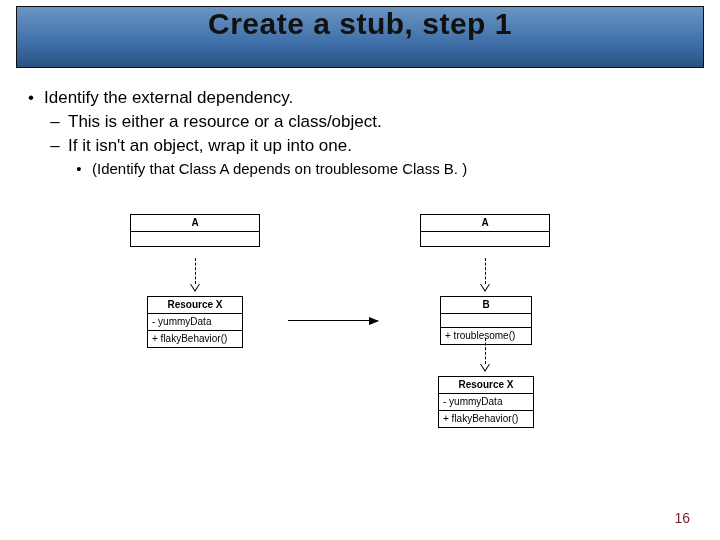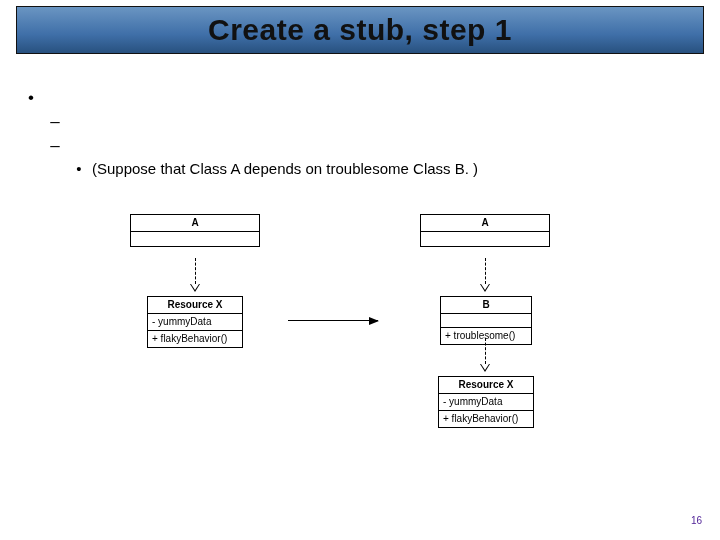--- a/index.html
+++ b/index.html
@@ -1,30 +1,30 @@
 <!DOCTYPE html>
 <html><head>
 <meta charset="utf-8">
 <style>
   * { box-sizing: border-box; margin: 0; padding: 0; }
   html, body { width: 720px; height: 540px; background: #fff; font-family: Verdana, Geneva, sans-serif; overflow: hidden; }
   .slide { position: relative; width: 720px; height: 540px; }
   .title-bar {
-    position: absolute; left: 16px; right: 16px; top: 6px; height: 48px;
+    position: absolute; left: 16px; right: 16px; top: 6px; height: 62px;
     background: linear-gradient(#6a95c2, #3f6fa8 60%, #28517f);
-    border: 1px solid #111; display: flex; align-items: center; justify-content: center;
+    border: 1px solid #111; display: flex; align-items: flex-start; justify-content: center;
   }
   .title-bar h1 { color: #111; font-weight: 700; font-size: 30px; letter-spacing: 0.5px; }
   .content { position: absolute; left: 20px; top: 88px; right: 20px; font-size: 17px; color: #000; }
   .content .b1 { padding-left: 4px; }
   .content .b2 { padding-left: 28px; }
   .content .b3 { padding-left: 52px; font-size: 15px; }
   .bullet { display: flex; align-items: flex-start; gap: 6px; margin-bottom: 4px; }
   .bullet .mark { flex-shrink: 0; width: 14px; text-align: center; }
-  .page-num { position: absolute; right: 18px; bottom: 14px; font-size: 10px; color: #4c1d95; }
+  .page-num { position: absolute; right: 30px; bottom: 14px; font-size: 14px; color: #7f1d1d; }
 
   .diagram { position: absolute; left: 110px; top: 208px; width: 500px; height: 270px; }
   .uml {
     position: absolute; border: 1px solid #000; background: #fff; font-family: Arial, sans-serif; font-size: 10px; color: #000;
     display: flex; flex-direction: column;
   }
   .uml .sec { border-bottom: 1px solid #000; padding: 2px 4px; min-height: 14px; line-height: 12px; }
   .uml .sec:last-child { border-bottom: none; }
   .uml .name { text-align: center; font-weight: 700; }
   .dashed { position: absolute; border-left: 1px dashed #000; }
@@ -45,30 +45,33 @@
 <body>
 
 <div class="slide">
   <div class="title-bar">
     <h1>Create a stub, step 1</h1>
   </div>
 
   <div class="content">
     <div class="bullet b1">
       <span class="mark">•</span>
+      <span>Identify the external dependency.</span>
     </div>
     <div class="bullet b2">
       <span class="mark">–</span>
+      <span>This is either a resource or a class/object.</span>
     </div>
     <div class="bullet b2">
       <span class="mark">–</span>
+      <span>If it isn't an object, wrap it up into one.</span>
     </div>
     <div class="bullet b3">
       <span class="mark">•</span>
-      <span>(Suppose that Class A depends on troublesome Class B. )</span>
+      <span>(Identify that Class A depends on troublesome Class B. )</span>
     </div>
   </div>
 
   <div class="diagram">
 
     <div class="uml" style="left:20px; top:6px; width:130px;">
       <div class="sec name">A</div>
       <div class="sec"></div>
     </div>
     <div class="dashed" style="left:85px; top:50px; height:26px;"></div>

